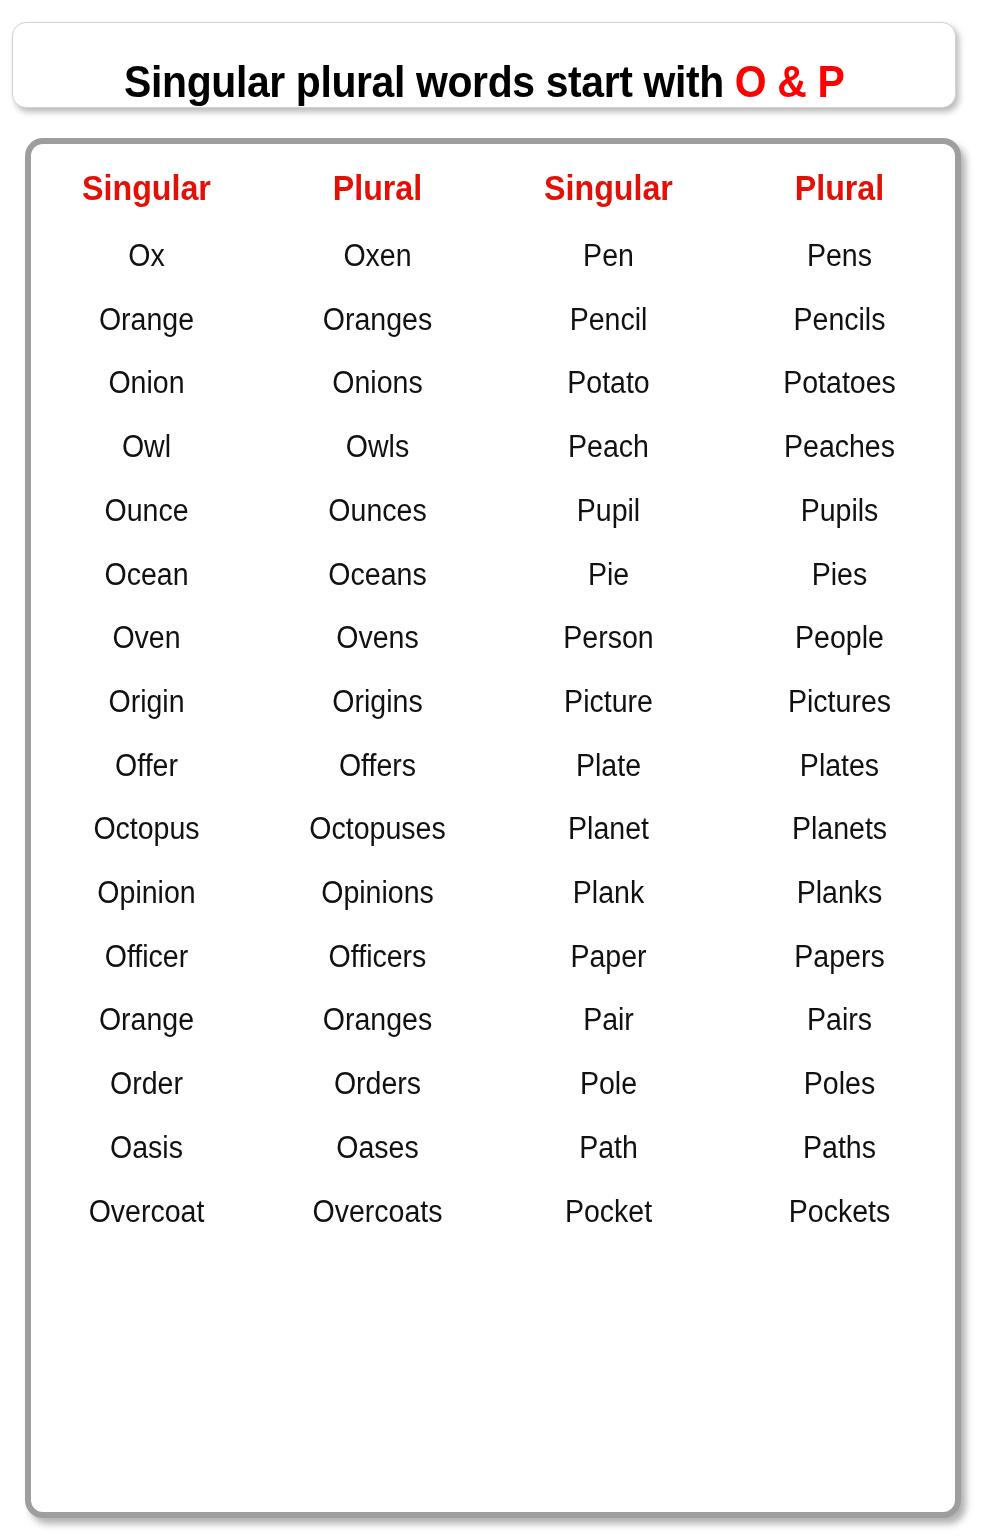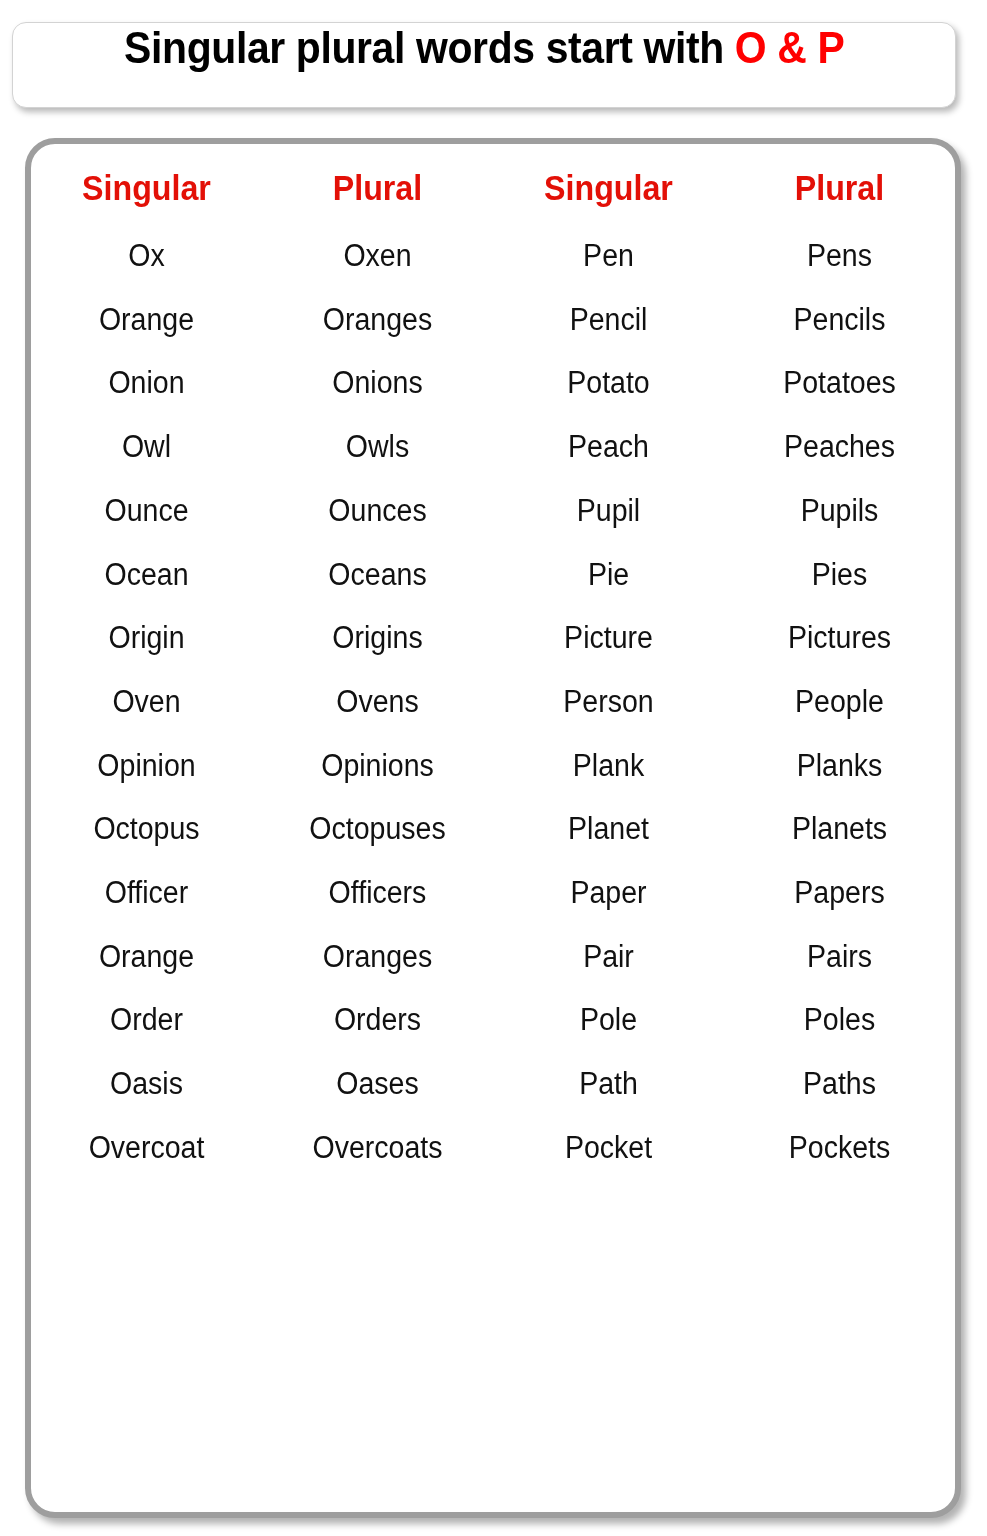--- a/index.html
+++ b/index.html
@@ -27,21 +27,21 @@
     left: 12px;
     top: 22px;
     width: 944px;
     height: 86px;
     box-sizing: border-box;
     background: #ffffff;
     border: 1px solid #d3d3d3;
     border-radius: 14px;
     box-shadow: 3px 4px 6px rgba(0,0,0,0.28);
     display: flex;
-    align-items: flex-start;
+    align-items: flex-end;
     justify-content: center;
   }
   .title-text {
     font-size: 44px;
     font-weight: 700;
     letter-spacing: -0.4px;
     color: #000000;
     white-space: nowrap;
     transform: scaleX(0.93);
     transform-origin: center;
@@ -53,21 +53,21 @@
   
   .table-card {
     position: absolute;
     left: 25px;
     top: 138px;
     width: 936px;
     height: 1380px;
     box-sizing: border-box;
     background: #ffffff;
     border: 6px solid #9e9e9e;
-    border-radius: 30px;
+    border-radius: 18px;
     box-shadow: 5px 6px 7px rgba(0,0,0,0.30);
     overflow: hidden;
   }
 
   .grid {
     position: absolute;
     left: 0;
     top: 0;
     width: 100%;
     padding-top: 8px;
@@ -142,44 +142,50 @@
           <div class="cell">Pupil</div>
           <div class="cell">Pupils</div>
         </div>
         <div class="row">
           <div class="cell">Ocean</div>
           <div class="cell">Oceans</div>
           <div class="cell">Pie</div>
           <div class="cell">Pies</div>
         </div>
         <div class="row">
+          <div class="cell">Oven</div>
+          <div class="cell">Ovens</div>
+          <div class="cell">Person</div>
+          <div class="cell">People</div>
+        </div>
+        <div class="row">
           <div class="cell">Origin</div>
           <div class="cell">Origins</div>
           <div class="cell">Picture</div>
           <div class="cell">Pictures</div>
         </div>
         <div class="row">
-          <div class="cell">Oven</div>
-          <div class="cell">Ovens</div>
-          <div class="cell">Person</div>
-          <div class="cell">People</div>
+          <div class="cell">Offer</div>
+          <div class="cell">Offers</div>
+          <div class="cell">Plate</div>
+          <div class="cell">Plates</div>
+        </div>
+        <div class="row">
+          <div class="cell">Octopus</div>
+          <div class="cell">Octopuses</div>
+          <div class="cell">Planet</div>
+          <div class="cell">Planets</div>
         </div>
         <div class="row">
           <div class="cell">Opinion</div>
           <div class="cell">Opinions</div>
           <div class="cell">Plank</div>
           <div class="cell">Planks</div>
         </div>
         <div class="row">
-          <div class="cell">Octopus</div>
-          <div class="cell">Octopuses</div>
-          <div class="cell">Planet</div>
-          <div class="cell">Planets</div>
-        </div>
-        <div class="row">
           <div class="cell">Officer</div>
           <div class="cell">Officers</div>
           <div class="cell">Paper</div>
           <div class="cell">Papers</div>
         </div>
         <div class="row">
           <div class="cell">Orange</div>
           <div class="cell">Oranges</div>
           <div class="cell">Pair</div>
           <div class="cell">Pairs</div>

